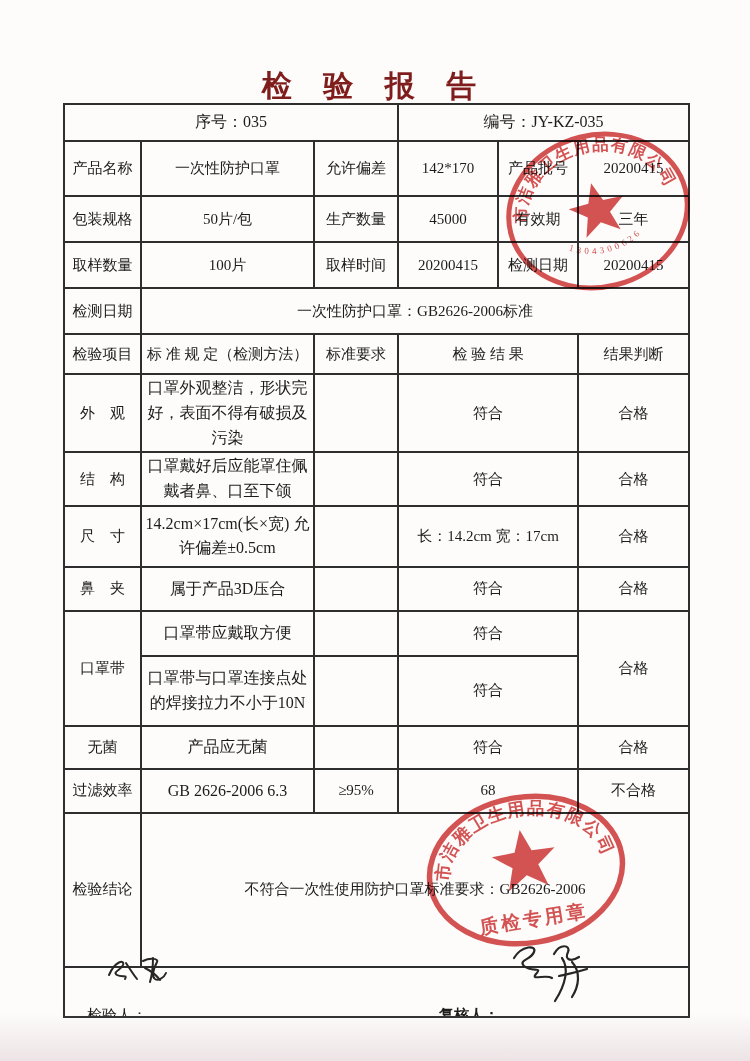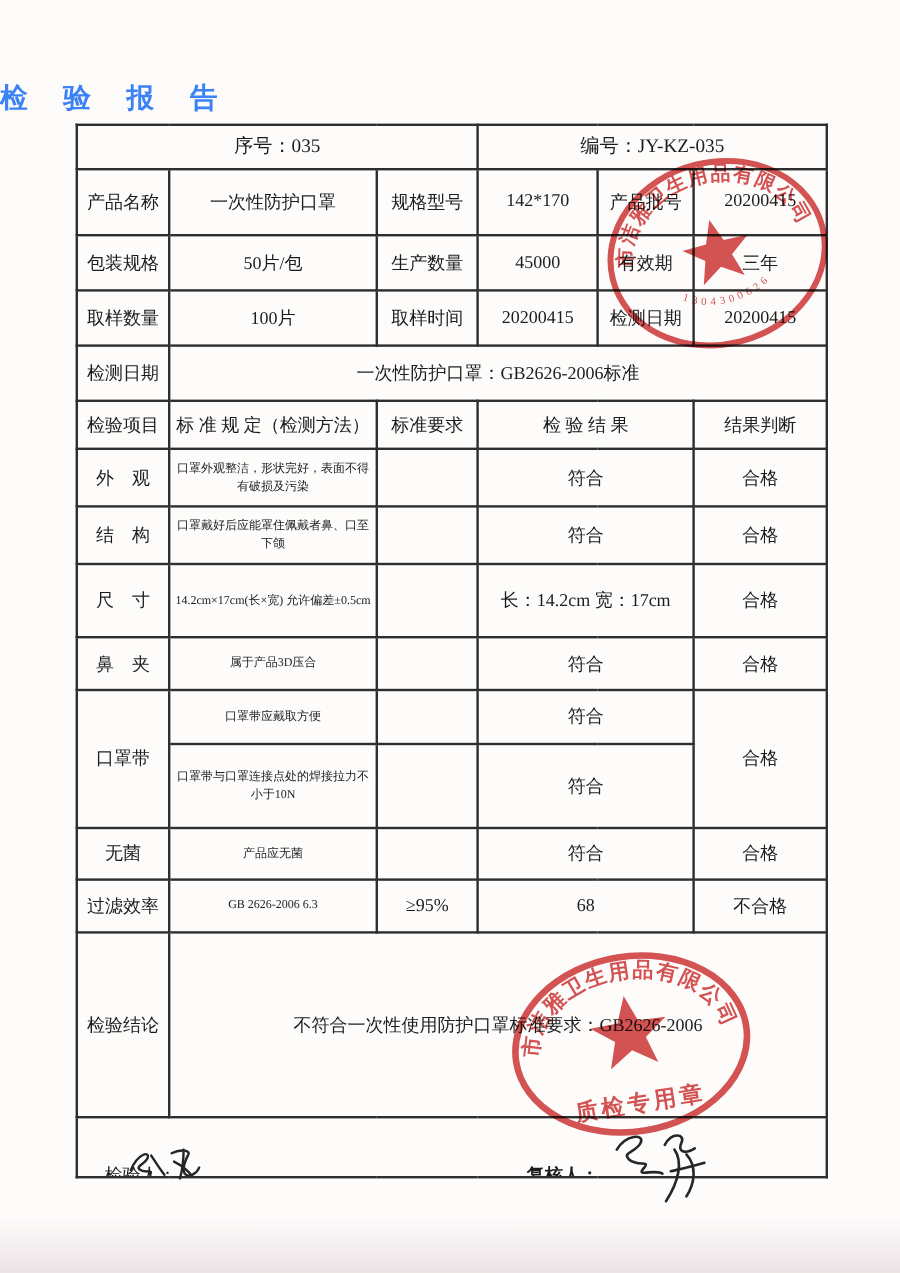--- a/index.html
+++ b/index.html
@@ -4,35 +4,35 @@
 <style>
   html,body{margin:0;padding:0;background:#ffffff;}
   .page{
     position:relative;width:750px;height:1061px;margin:0 auto;
     background:#fdfcfb;overflow:hidden;
     font-family:"Liberation Serif","DejaVu Serif",serif;
     color:#1f1f1f;
   }
   .doc-title{
     position:absolute;left:0;top:66px;width:100%;
-    text-align:left;font-size:23px;font-weight:bold;
-    letter-spacing:12px;color:#3b82f6;
+    text-align:center;font-size:30px;font-weight:bold;
+    letter-spacing:12px;color:#7f1d1d;
   }
   table.report{
     position:absolute;left:63px;top:103px;width:625px;
     border-collapse:collapse;table-layout:fixed;
     font-size:15px;color:#1c1c1c;
   }
   table.report td{
     border:2px solid #2e2e2e;
     text-align:center;vertical-align:middle;
     padding:1px 3px;overflow:hidden;
   }
   td.left{text-align:left;padding-left:9px;font-size:16px;}
-  td.spec{font-size:10px;line-height:1.55;font-family:Liberation Serif, serif;}
+  td.spec{font-size:16px;line-height:1.55;font-family:Liberation Serif, serif;}
   td.label{font-size:15px;font-family:Liberation Serif, serif;}
   .sig-cell{position:relative;height:100%;}
   .sig-label{position:absolute;top:14px;font-size:15px;}
   .sig-label.inspector{left:6px;}
   .sig-label.reviewer{left:358px;font-weight:bold;}
   .stamp{position:absolute;mix-blend-mode:multiply;opacity:.88;}
   .stamp-upper{left:498px;top:124px;}
   .stamp-lower{left:420px;top:788px;}
   .sig-svg{position:absolute;}
   .sig-inspector{left:103px;top:948px;}
@@ -61,21 +61,21 @@
     <tbody>
 
       <tr style="height:37px">
         <td colspan="3" class="left"><span>序号：</span><span>035</span></td>
         <td colspan="3" class="left"><span>编号：</span><span>JY-KZ-035</span></td>
       </tr>
 
       <tr style="height:55px">
         <td class="label">产品名称</td>
         <td>一次性防护口罩</td>
-        <td class="label">规格型号</td>
+        <td class="label">允许偏差</td>
         <td>142*170</td>
         <td class="label">产品批号</td>
         <td>20200415</td>
       </tr>
       <tr style="height:46px">
         <td class="label">包装规格</td>
         <td>50片/包</td>
         <td class="label">生产数量</td>
         <td>45000</td>
         <td class="label">有效期</td>

